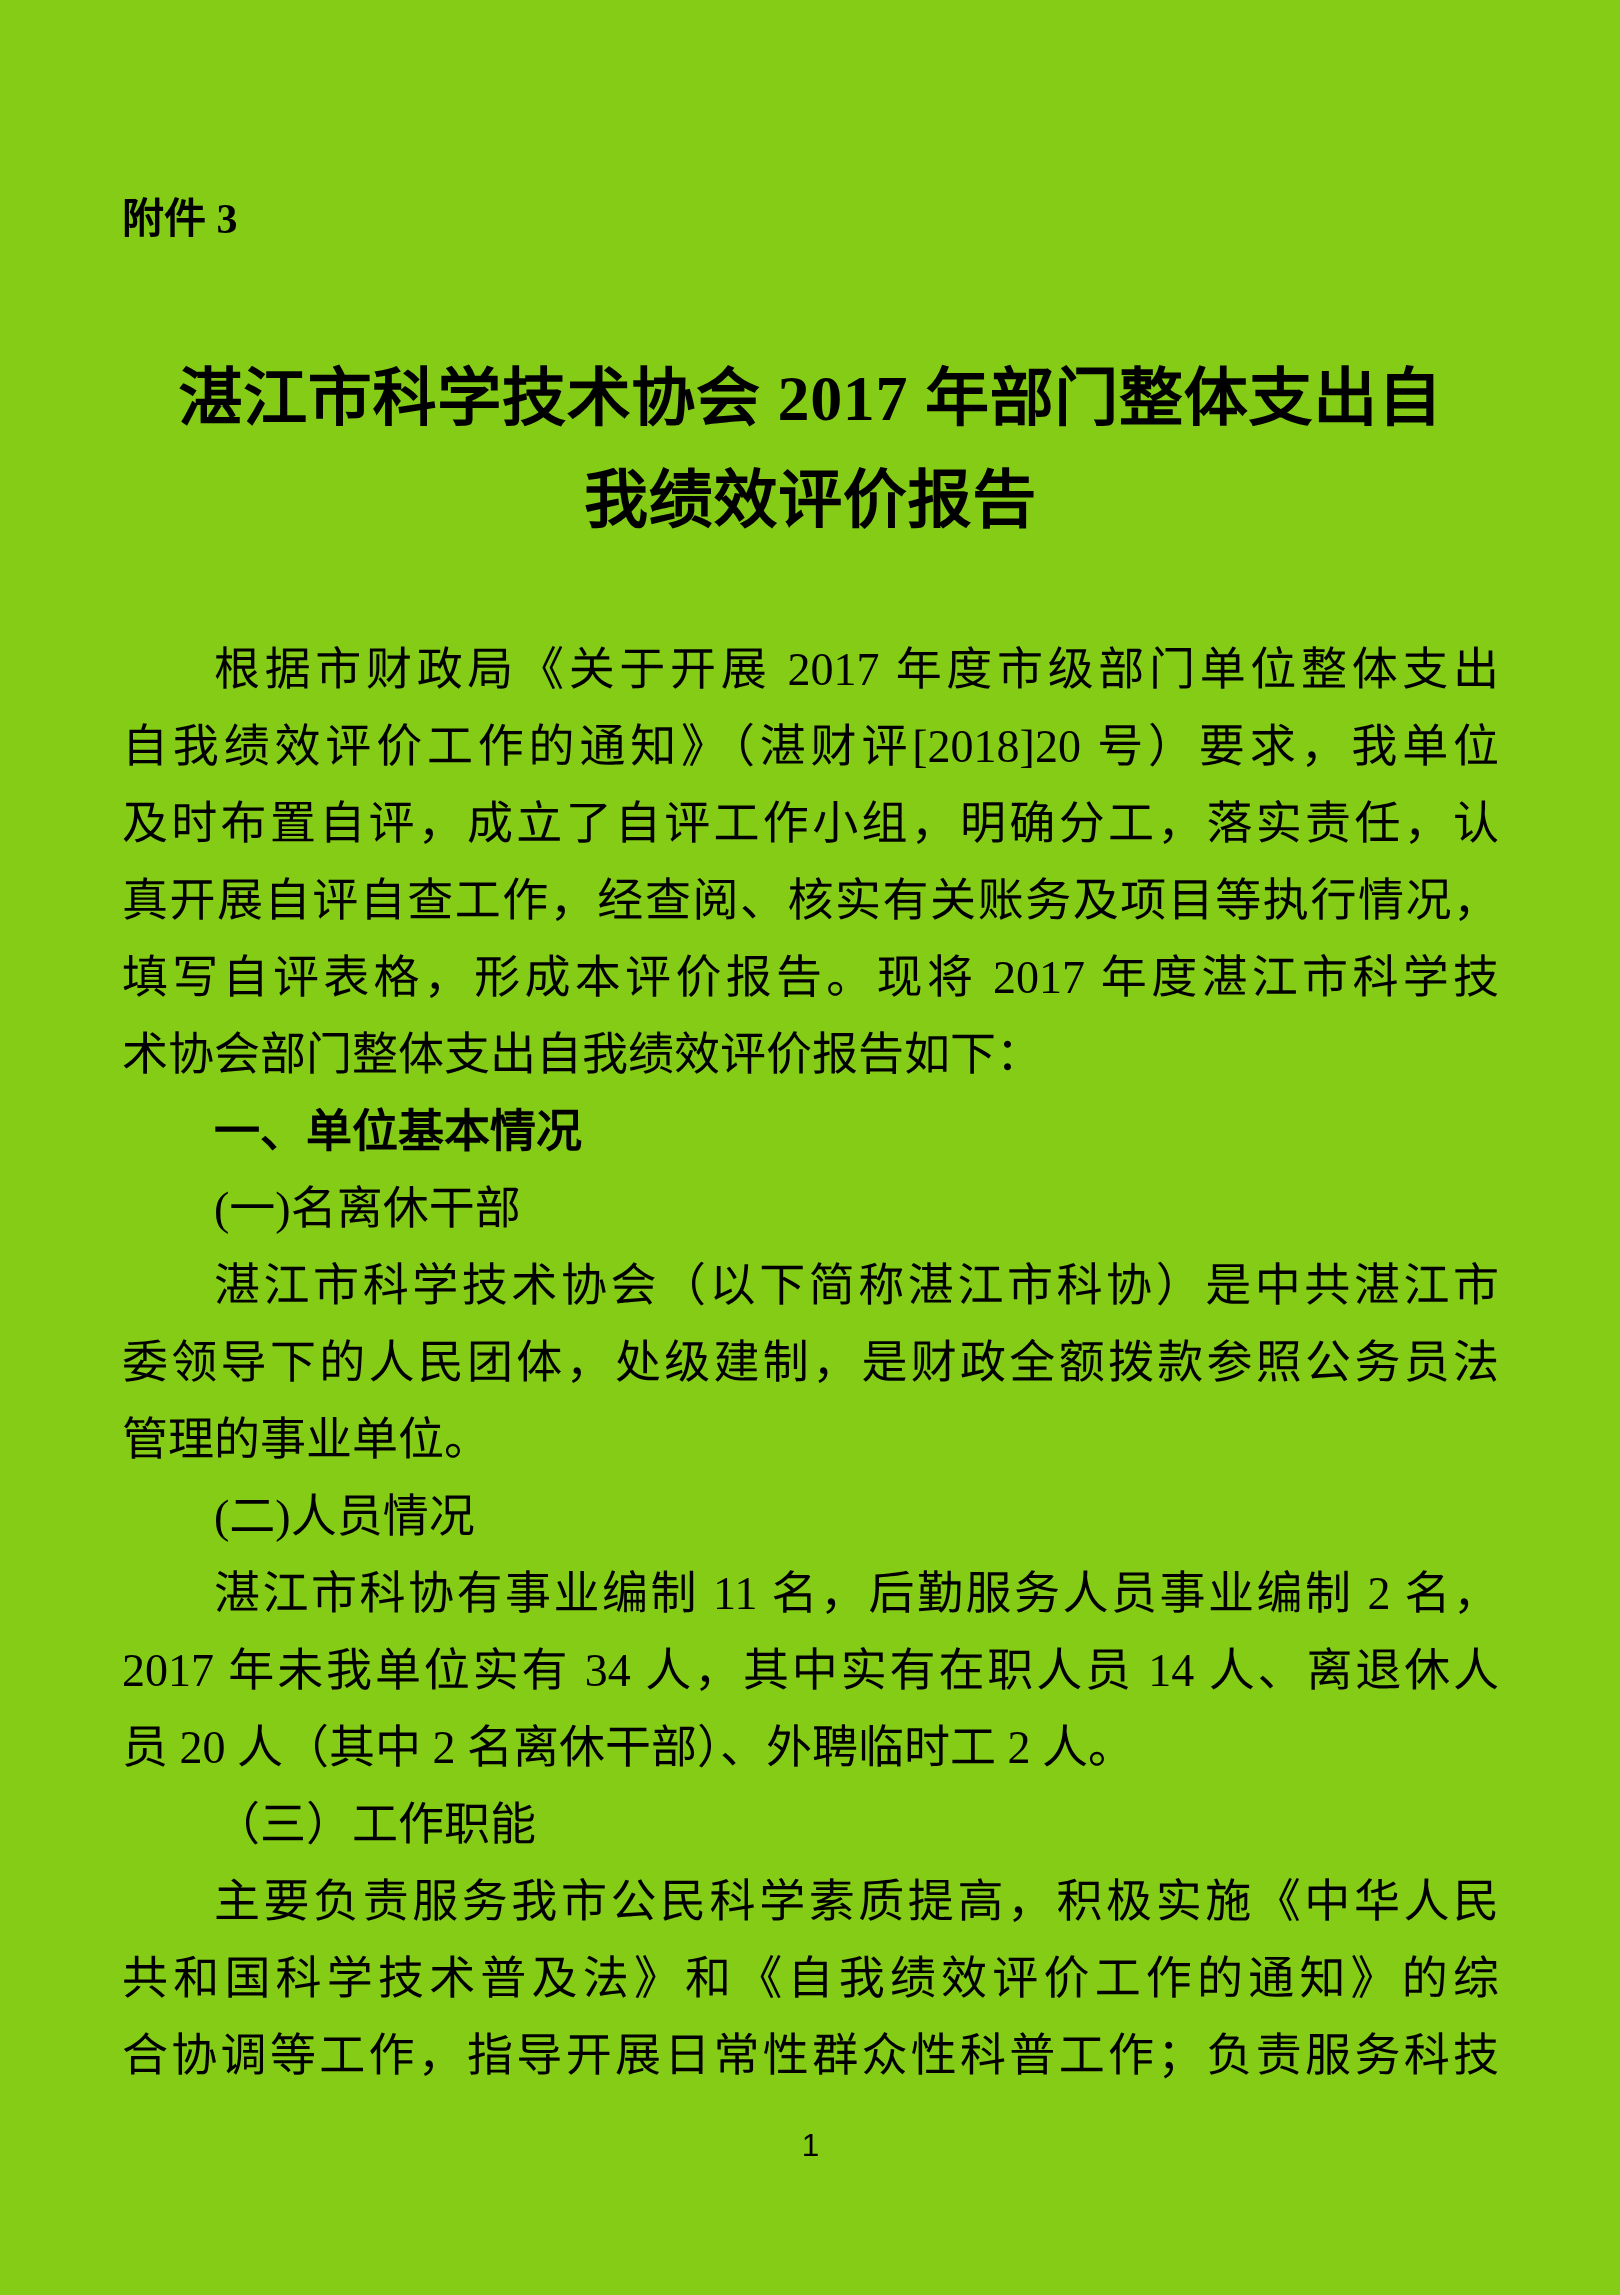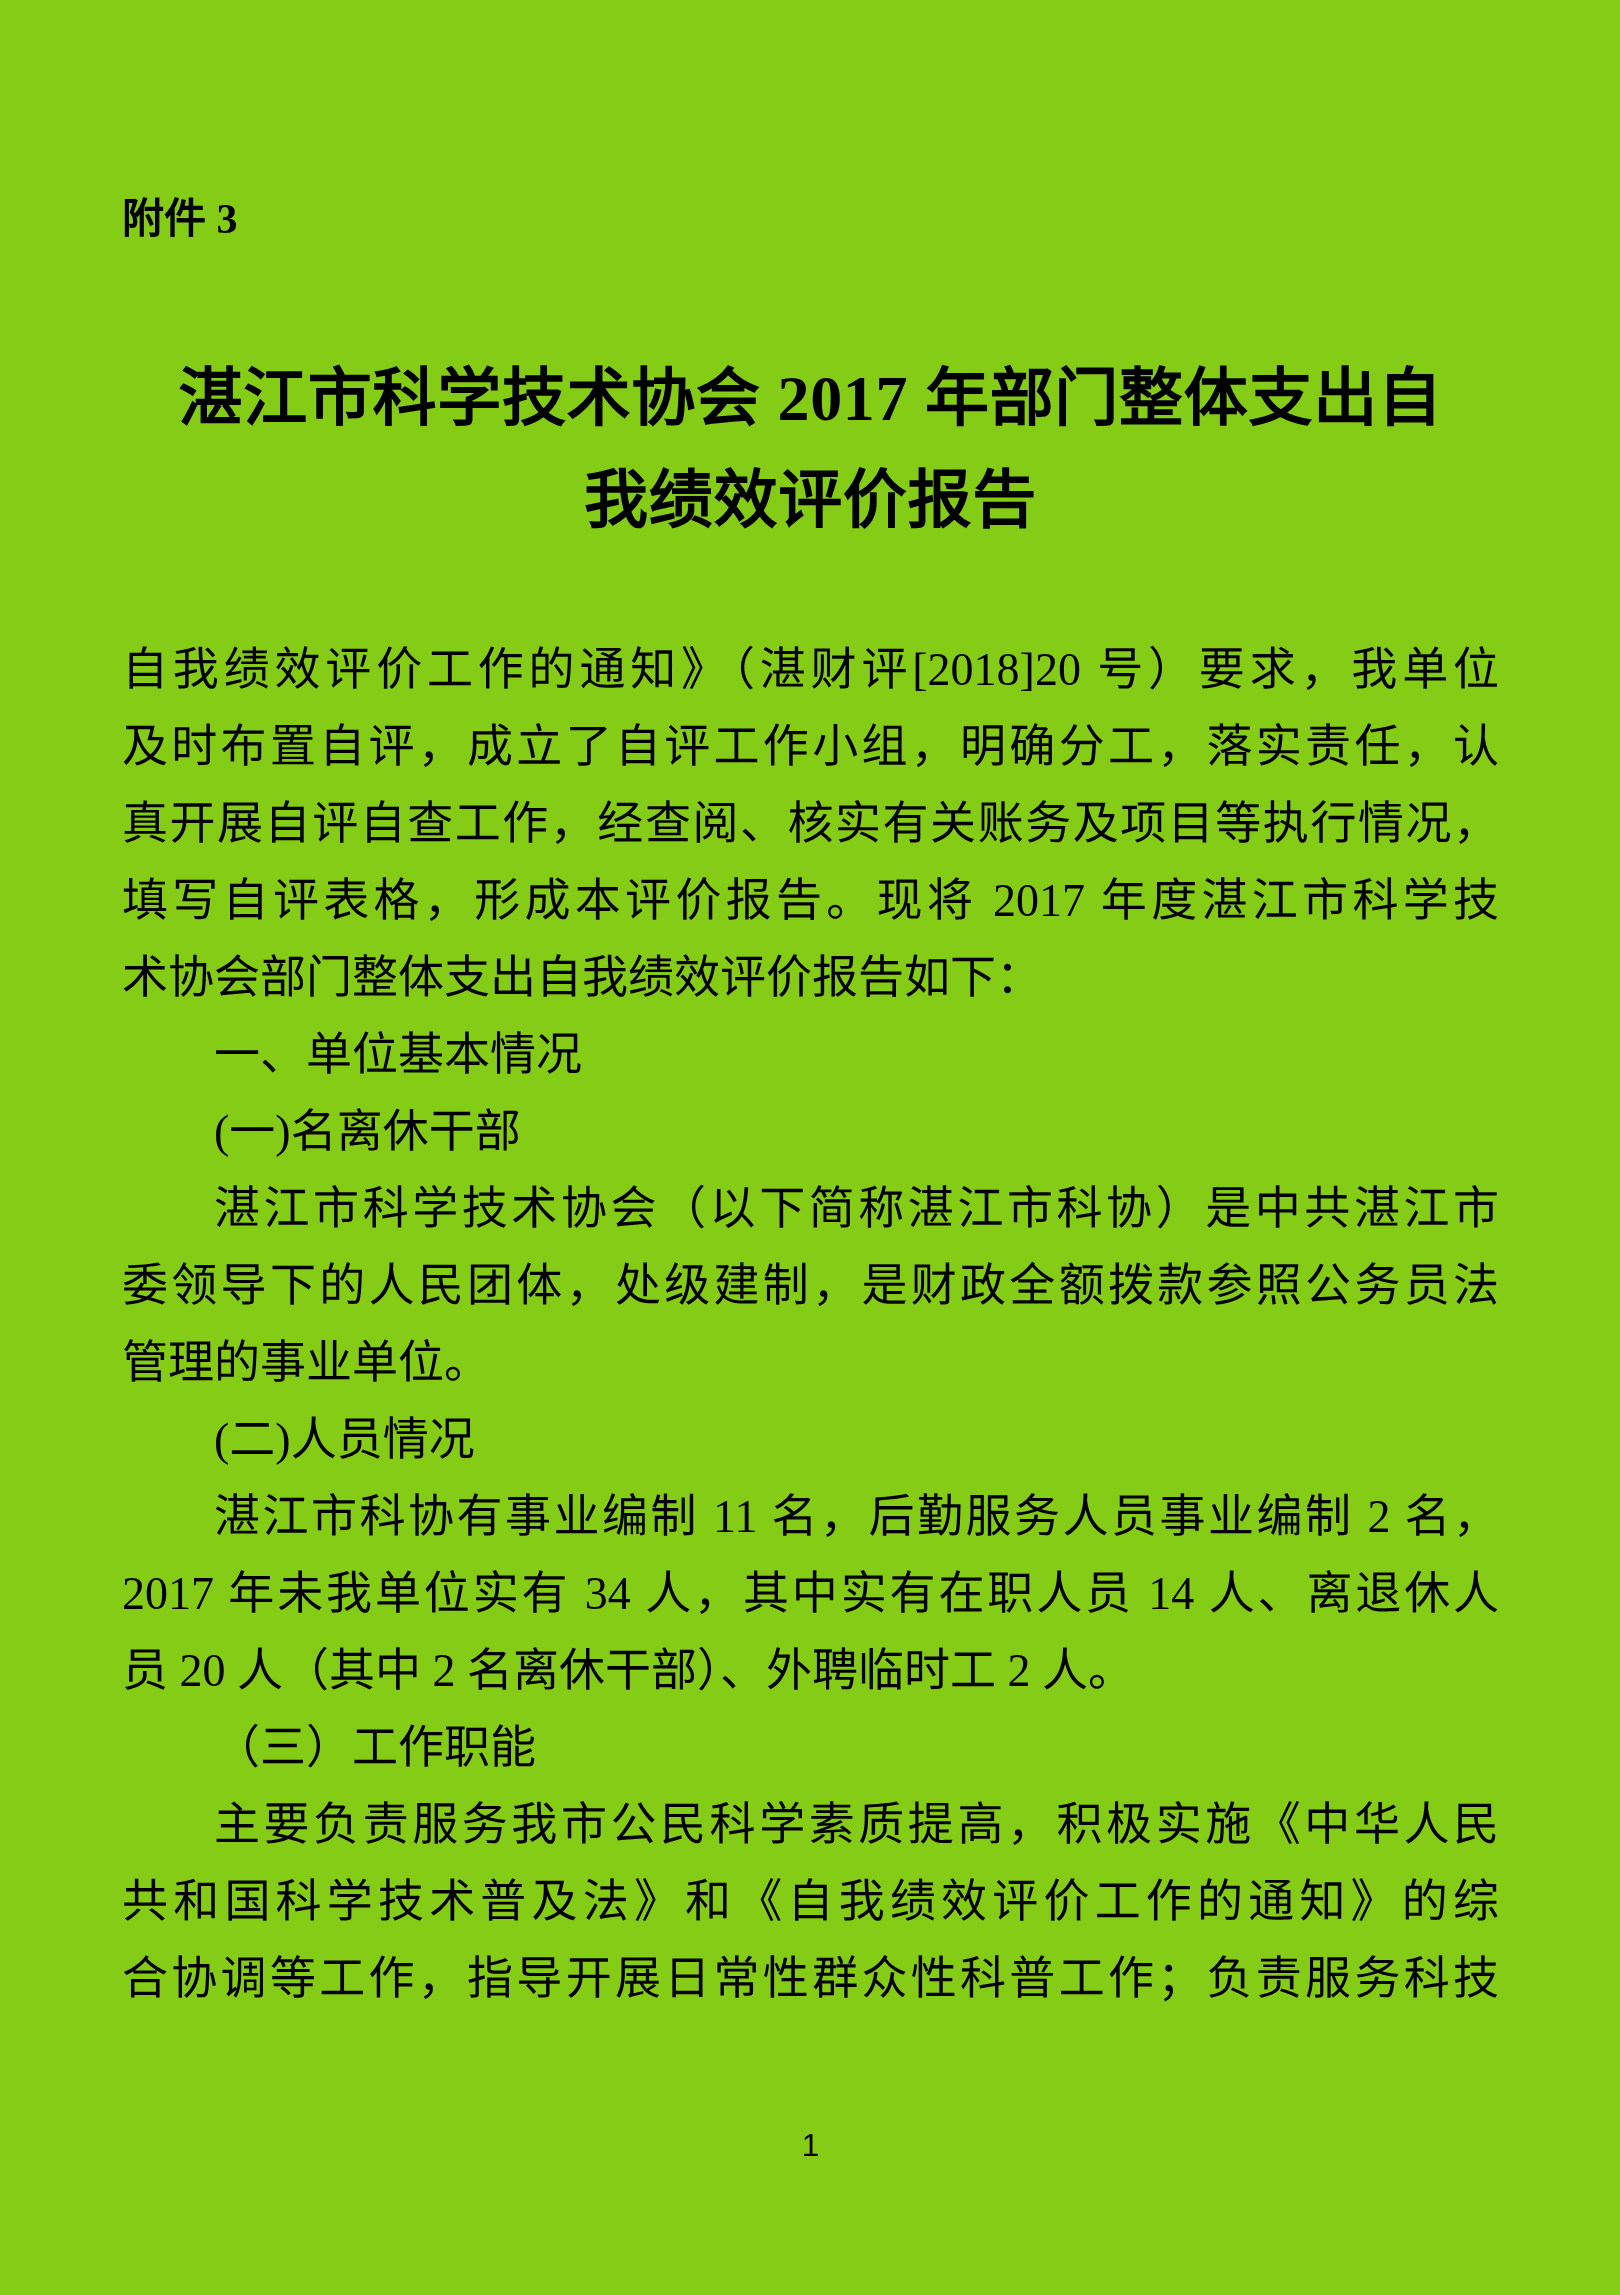--- a/index.html
+++ b/index.html
@@ -47,21 +47,21 @@
     text-align-last: left;
     min-height: 77px;
   }
   .line.fill {
     text-align-last: justify;
   }
   .line.indent {
     padding-left: 92px;
   }
   .line.bold {
-    font-weight: normal;
+    font-weight: bold;
   }
   .page-number {
     position: absolute;
     bottom: 131px;
     left: 0;
     width: 100%;
     text-align: center;
     font-size: 31.5px;
     line-height: 37px;
     font-family: "Liberation Sans", "DejaVu Sans", sans-serif;
@@ -71,20 +71,21 @@
 <body>
 
 <div class="page">
   <div class="content">
     <div class="attachment">附件 3</div>
     <div class="title">
       <div class="title-line">湛江市科学技术协会 2017 年部门整体支出自</div>
       <div class="title-line">我绩效评价报告</div>
     </div>
     <div class="body" id="doc-body">
+        <div class="line indent fill">根据市财政局《关于开展 2017 年度市级部门单位整体支出</div>
         <div class="line fill">自我绩效评价工作的通知》（湛财评[2018]20 号）要求，我单位</div>
         <div class="line fill">及时布置自评，成立了自评工作小组，明确分工，落实责任，认</div>
         <div class="line fill">真开展自评自查工作，经查阅、核实有关账务及项目等执行情况，</div>
         <div class="line fill">填写自评表格，形成本评价报告。现将 2017 年度湛江市科学技</div>
         <div class="line">术协会部门整体支出自我绩效评价报告如下：</div>
         <div class="line indent bold">一、单位基本情况</div>
         <div class="line indent">(一)名离休干部</div>
         <div class="line indent fill">湛江市科学技术协会（以下简称湛江市科协）是中共湛江市</div>
         <div class="line fill">委领导下的人民团体，处级建制，是财政全额拨款参照公务员法</div>
         <div class="line">管理的事业单位。</div>

